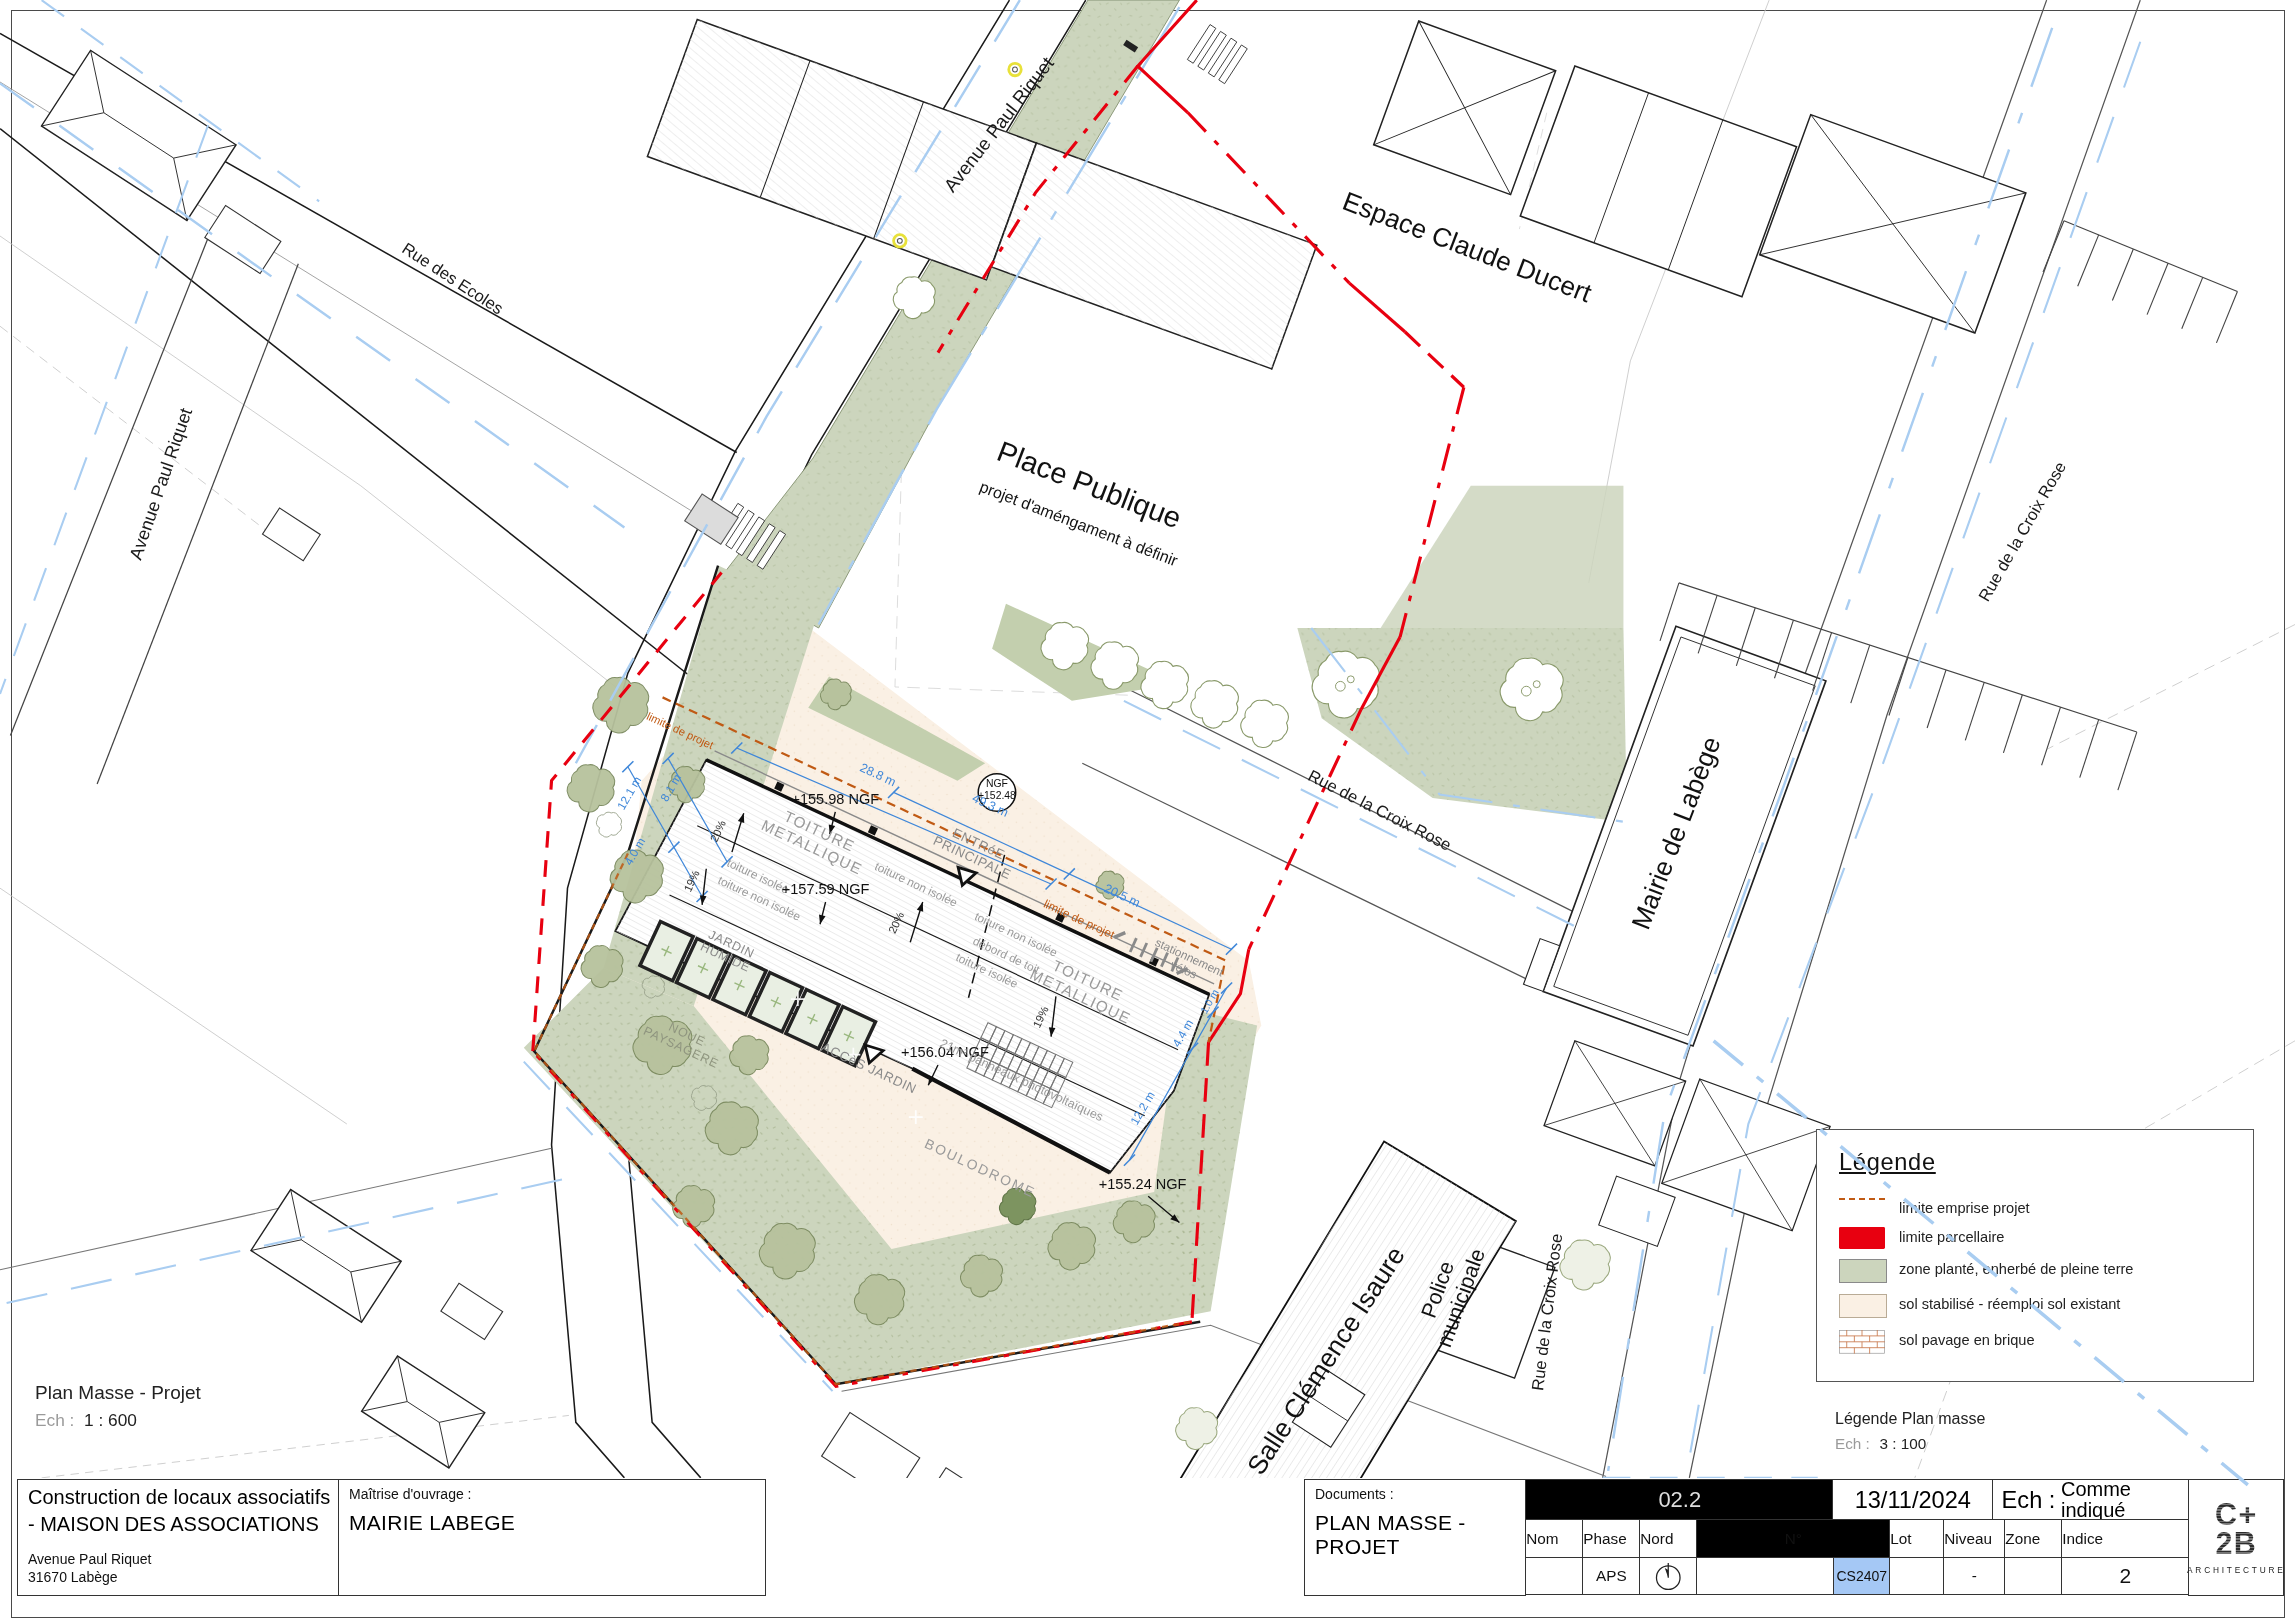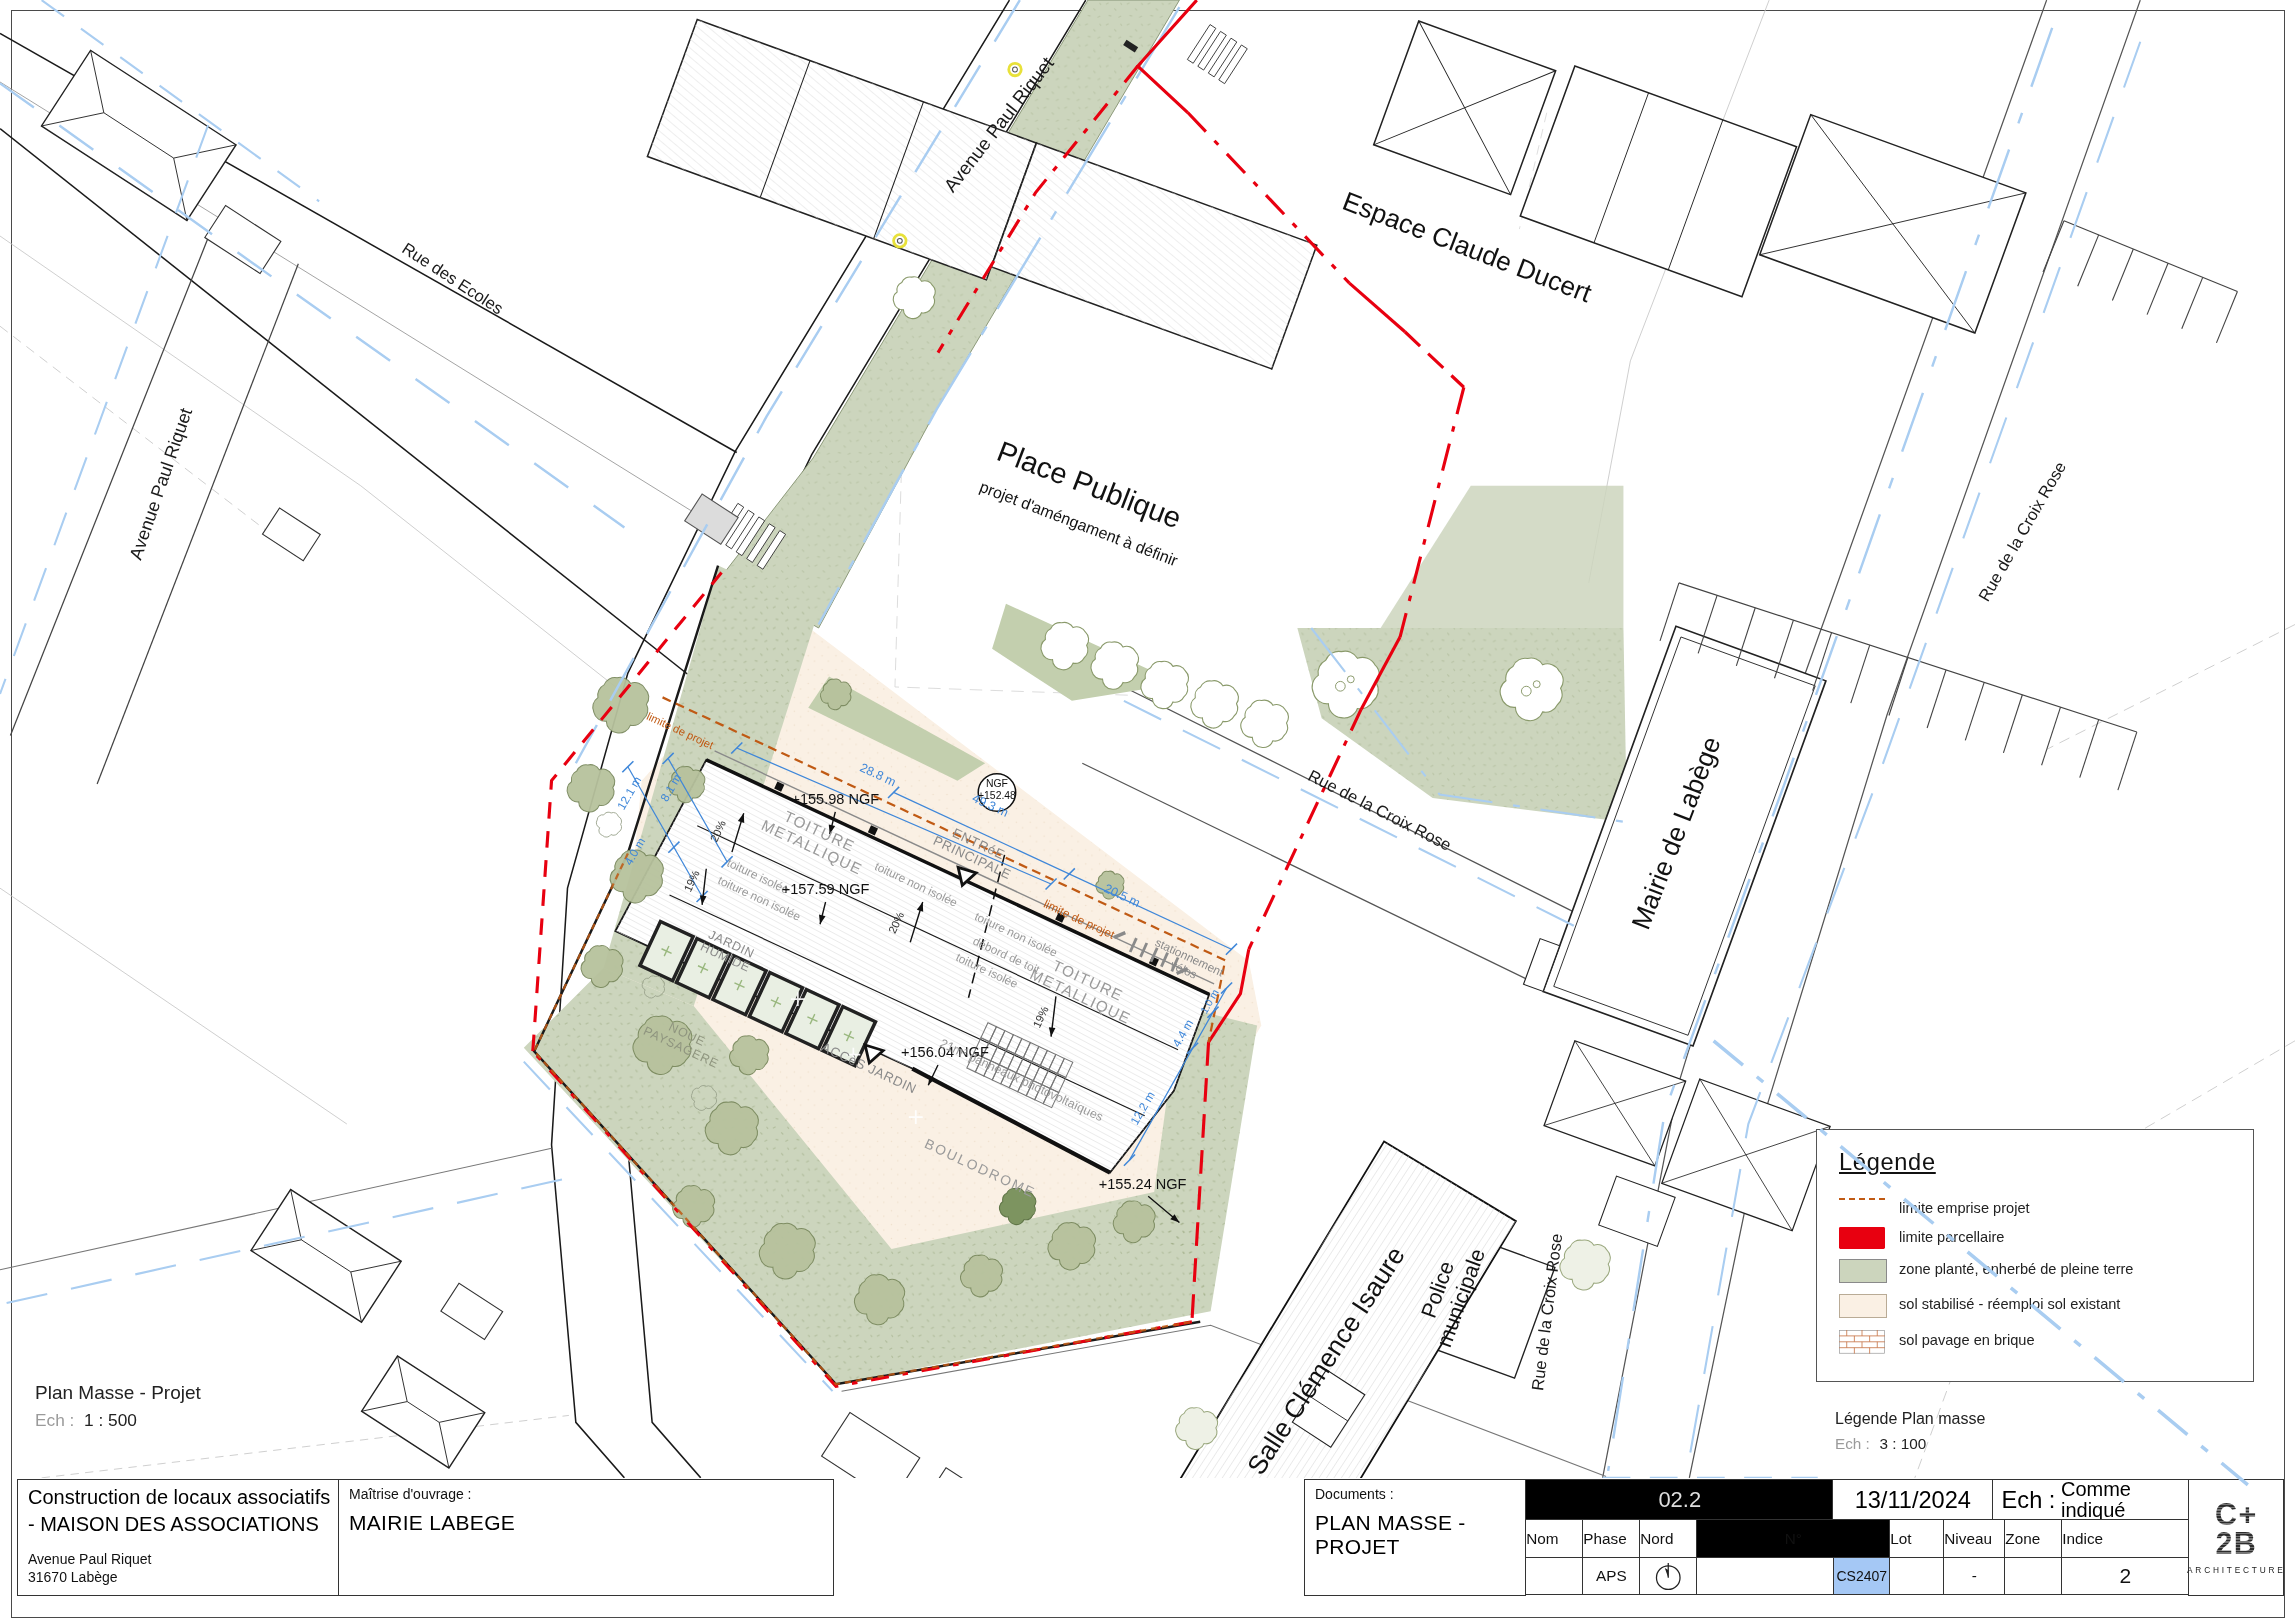--- a/index.html
+++ b/index.html
@@ -565,34 +565,34 @@
     </div>
   </div>
 
   <div id="legend-note">
     <div class="n1">Légende Plan masse</div>
     <div class="n2"><span class="echgrey">Ech :</span><span class="echval">3 : 100</span></div>
   </div>
 
   <div id="plan-note">
     <div class="n1">Plan Masse - Projet</div>
-    <div class="n2"><span class="echgrey">Ech :</span><span class="echval">1 : 500</span></div>
+    <div class="n2"><span class="echgrey">Ech :</span><span class="echval">1 : 600</span></div>
   </div>
 
   <svg id="oversvg" width="2295" height="1623" viewBox="0 0 3308 2339" style="pointer-events:none;">
     <path d="M2470 1500 L3240 2140" fill="none" stroke="#a9cdf1" stroke-width="5" stroke-dasharray="55 26 12 26"></path>
   </svg>
 
   <div id="tb">
     <div class="tcell" style="left:0;top:0;width:323px;height:117px;">
       <div class="proj-title">Construction de locaux associatifs - MAISON DES ASSOCIATIONS</div>
       <div class="tsmall" style="margin-top:12.5px;">Avenue Paul Riquet</div>
       <div class="tsmall">31670 Labège</div>
     </div>
-    <div class="tcell" style="left:321px;top:0;width:496px;height:117px;">
+    <div class="tcell" style="left:321px;top:0;width:428px;height:117px;">
       <div class="tlabel">Maîtrise d'ouvrage :</div>
       <div class="tbig">MAIRIE LABEGE</div>
     </div>
     <div class="tcell" style="left:1287px;top:0;width:222px;height:117px;">
       <div class="tlabel">Documents :</div>
       <div class="tbig">PLAN MASSE - PROJET</div>
     </div>
 
     <div class="tcell blackbox" style="left:1508px;top:0;width:309px;height:42px;font-size:22px;justify-content:center;">
       <span>02.2</span>

